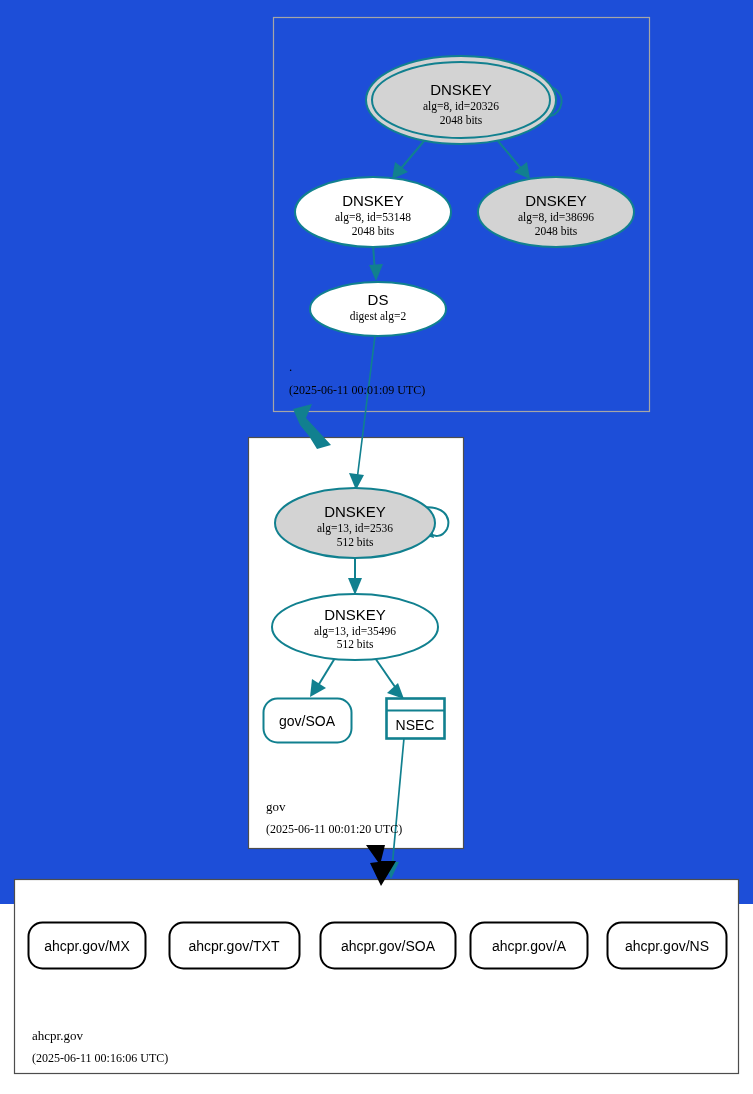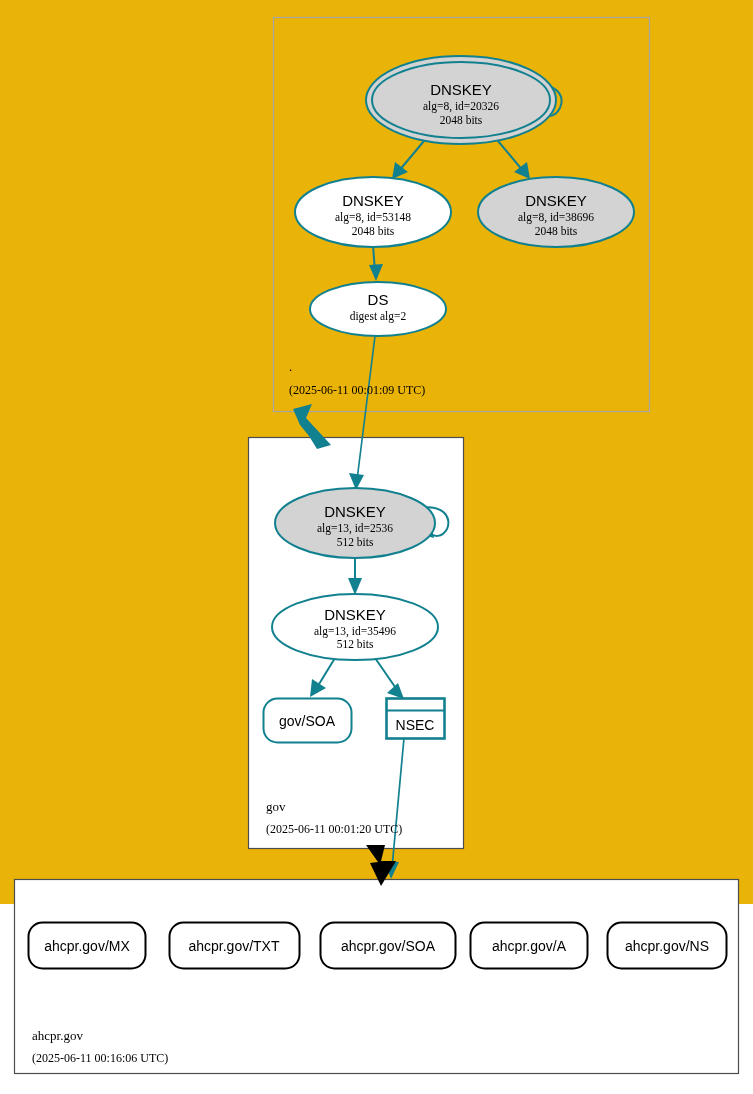--- a/index.html
+++ b/index.html
@@ -11,21 +11,21 @@
   body {
     font-family: "Liberation Sans", sans-serif;
     width: 753px;
     height: 1094px;
     overflow: hidden;
   }
   #canvas {
     position: relative;
     width: 753px;
     height: 904px;
-    background: #eab308;
+    background: #1d4ed8;
   }
   #graph-svg {
     position: absolute;
     left: 0;
     top: 0;
     width: 753px;
     height: 1094px;
   }
   .zone-box {
     fill: #ffffff;

